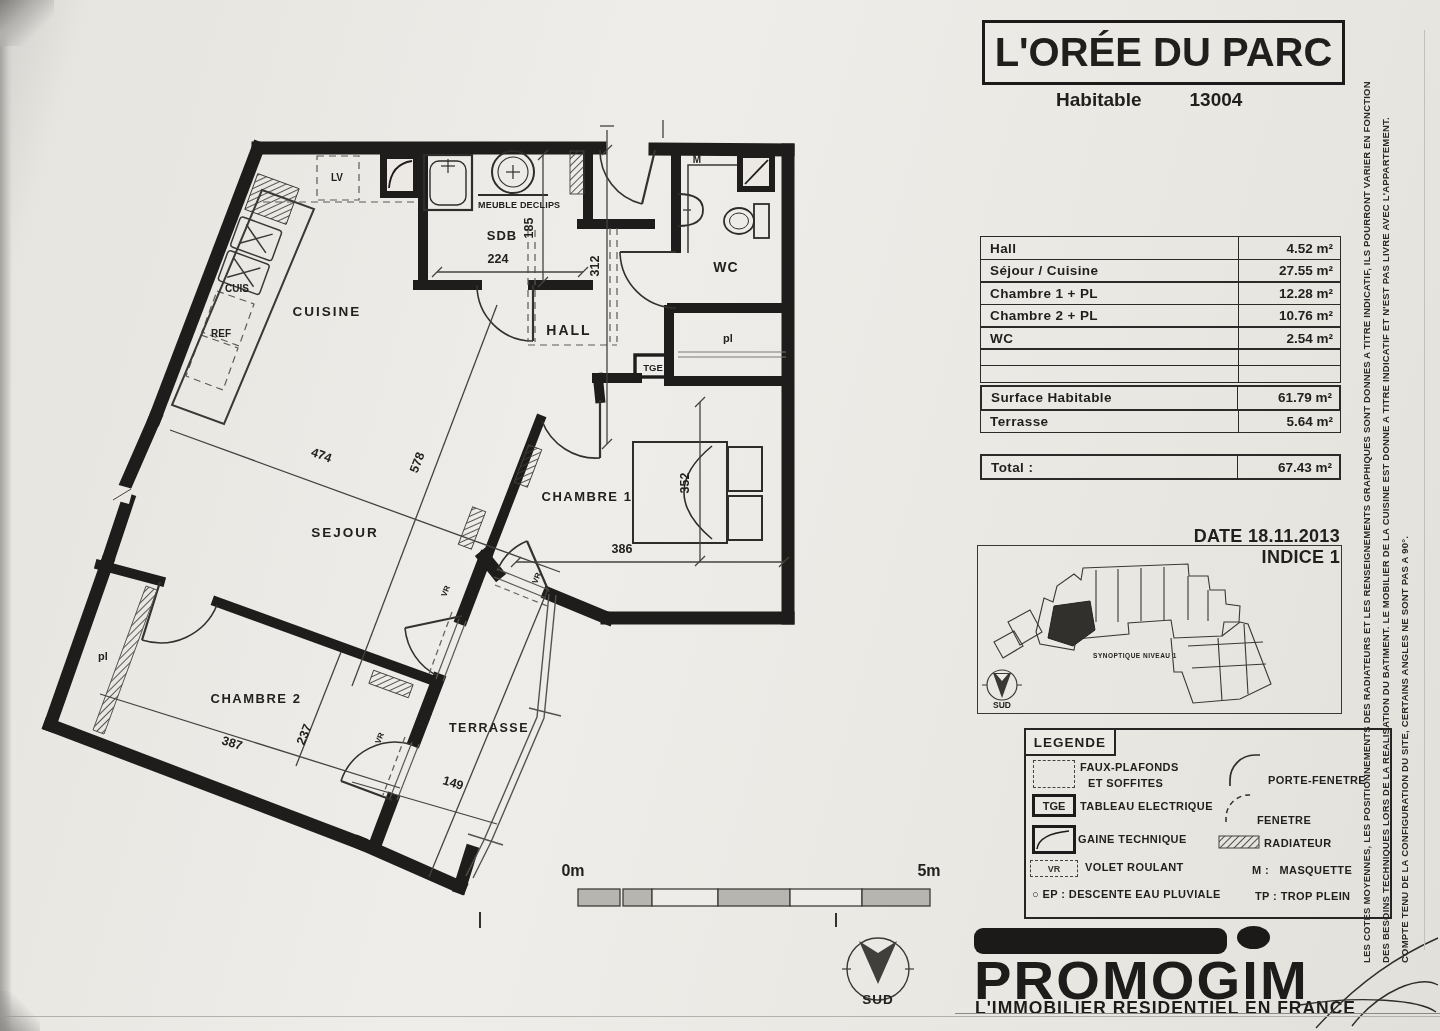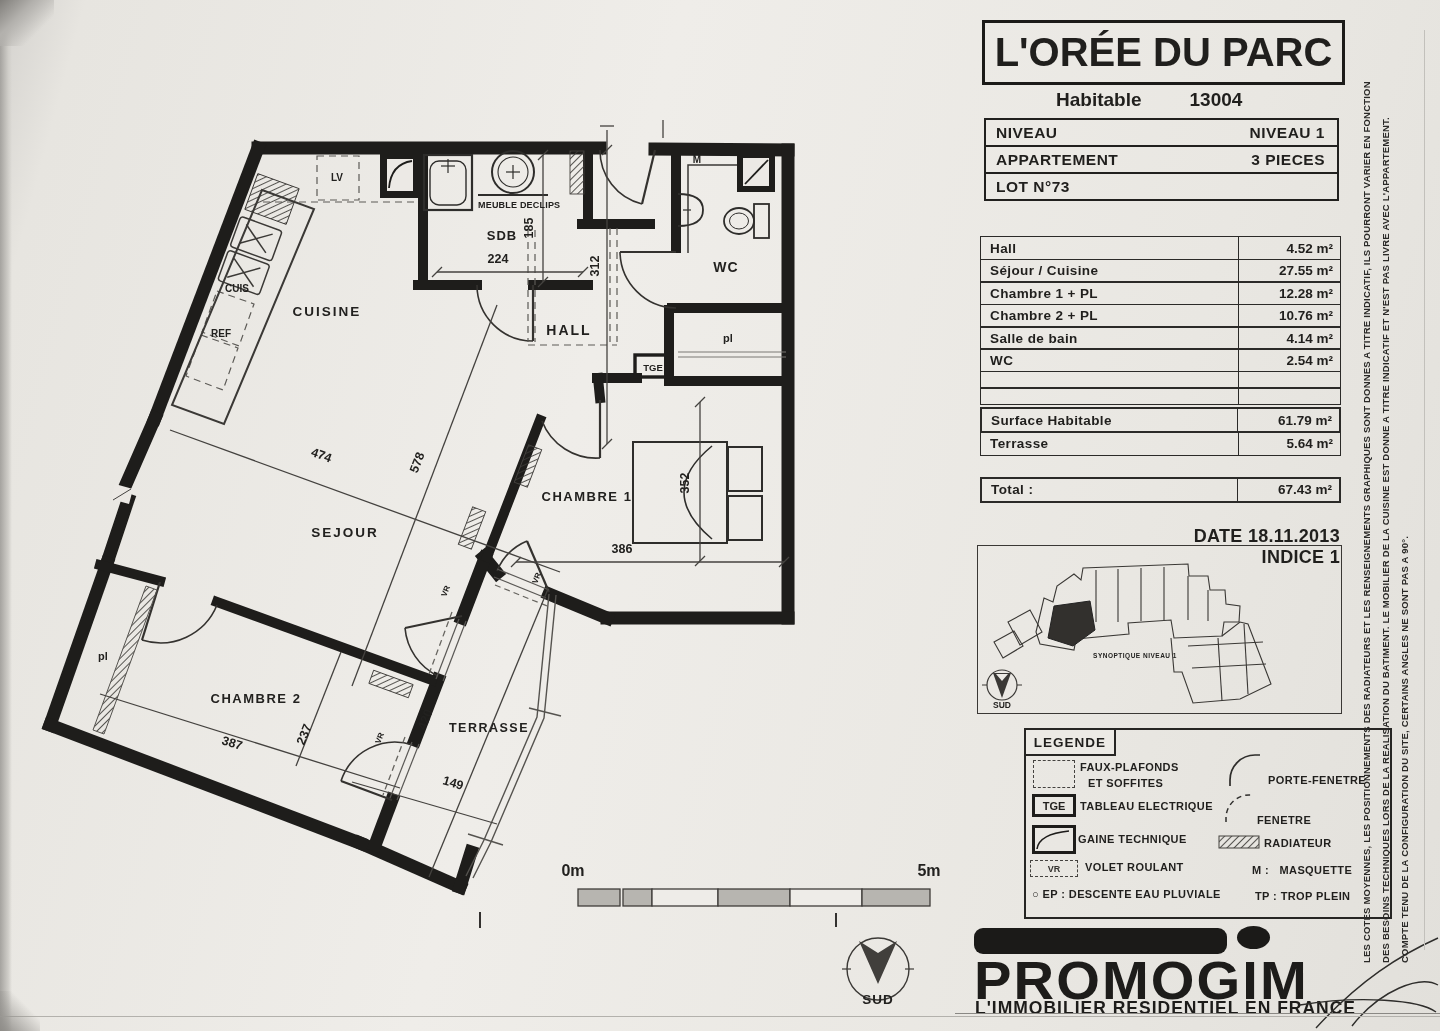--- a/index.html
+++ b/index.html
@@ -350,55 +350,37 @@
 
     <div class="title-box">
       <span>L'ORÉE DU PARC</span>
     </div>
 
     <div class="city-row">
       <span>Habitable</span>
       <span>13004</span>
     </div>
 
-    <div class="info-rows">
-      <div class="info-row">
-        <span>NIVEAU</span>
-        <span>NIVEAU 1</span>
-      </div>
-      <div class="info-row">
-        <span>APPARTEMENT</span>
-        <span>3 PIECES</span>
-      </div>
-      <div class="info-row">
-        <span>LOT N°73</span>
-        <span></span>
-      </div>
-    </div>
 
     <div class="area-table">
       <div class="a-row">
           <div class="a-label">Hall</div>
           <div class="a-value">4.52 m²</div>
         </div>
       <div class="a-row">
           <div class="a-label">Séjour / Cuisine</div>
           <div class="a-value">27.55 m²</div>
         </div>
       <div class="a-row">
           <div class="a-label">Chambre 1 + PL</div>
           <div class="a-value">12.28 m²</div>
         </div>
       <div class="a-row">
           <div class="a-label">Chambre 2 + PL</div>
           <div class="a-value">10.76 m²</div>
-        </div>
-      <div class="a-row">
-          <div class="a-label">Salle de bain</div>
-          <div class="a-value">4.14 m²</div>
         </div>
       <div class="a-row">
           <div class="a-label">WC</div>
           <div class="a-value">2.54 m²</div>
         </div>
       <div class="a-row empty">
           <div class="a-label"></div>
           <div class="a-value"></div>
         </div>
       <div class="a-row empty">

